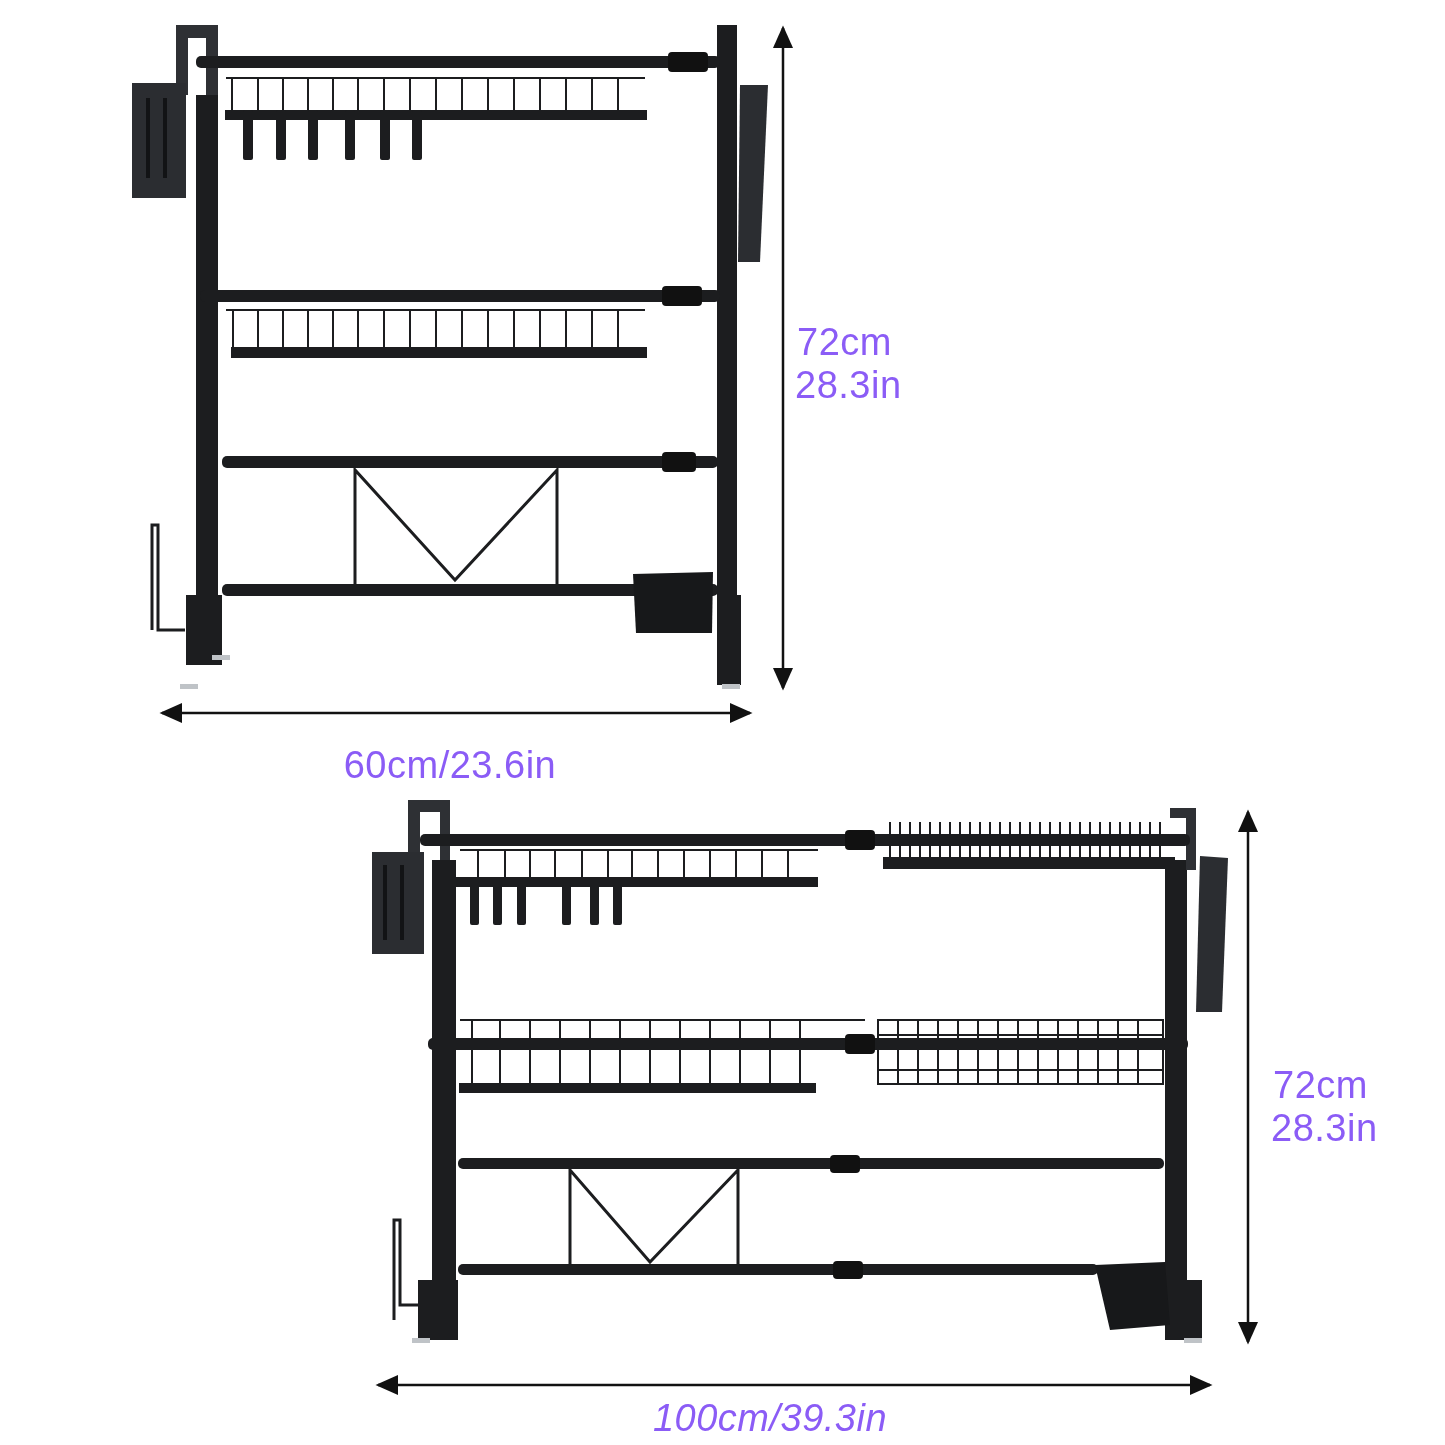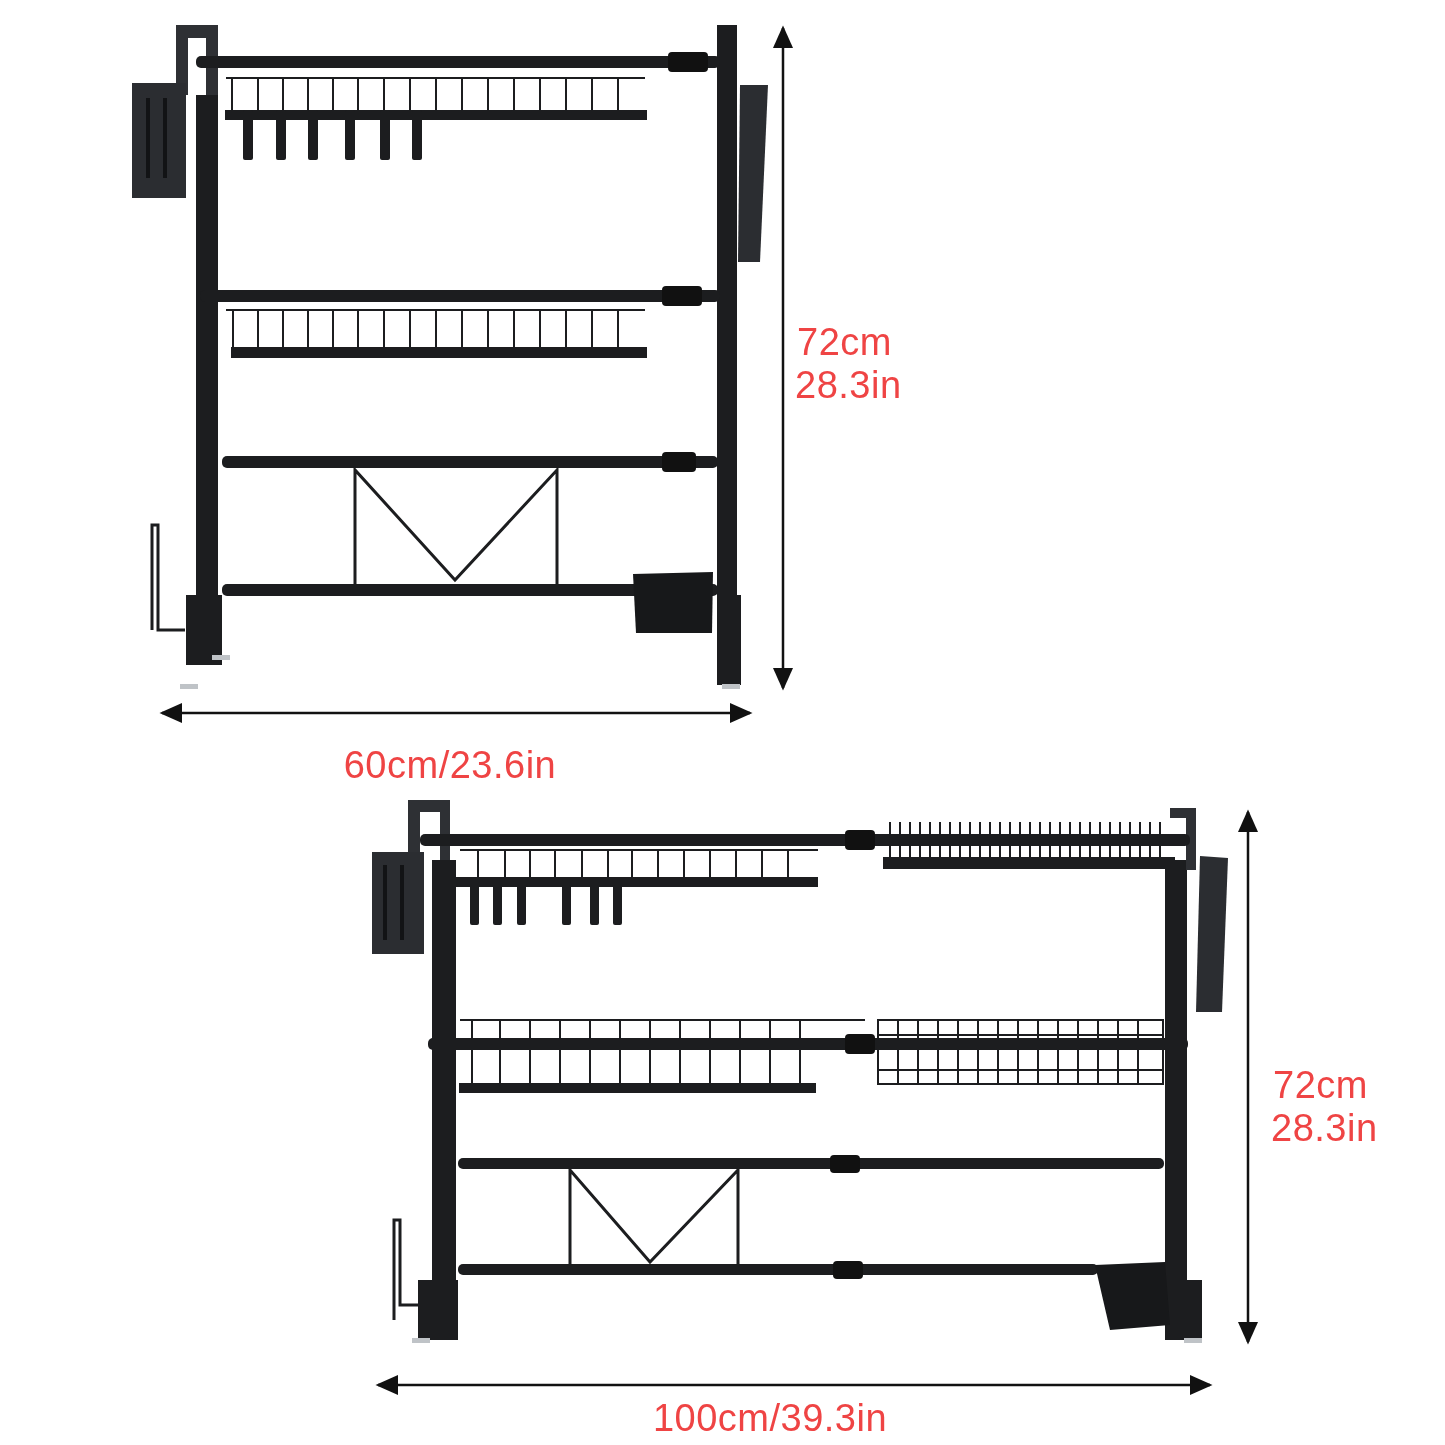--- a/index.html
+++ b/index.html
@@ -1,17 +1,17 @@
 <!DOCTYPE html>
 <html><head>
 <meta charset="utf-8">
 <style>
   html,body{margin:0;padding:0;background:#ffffff;}
   body{width:1445px;height:1445px;position:relative;overflow:hidden;font-family:"Liberation Sans",sans-serif;}
-  .label{position:absolute;color:#ef4444;font-family:"Liberation Sans",sans-serif;font-size:38px;line-height:40px;letter-spacing:0.5px;}
+  .label{position:absolute;color:#8b5cf6;font-family:"Liberation Sans",sans-serif;font-size:38px;line-height:40px;letter-spacing:0.5px;}
   .label-center{text-align:center;}
   svg{position:absolute;left:0;top:0;}
 </style>
 </head>
 <body>
 
 <svg width="1445" height="1445" viewBox="0 0 1445 1445">
   <defs>
     <marker id="arr" markerWidth="10" markerHeight="10" refX="8" refY="5" orient="auto-start-reverse" markerUnits="strokeWidth">
       <path d="M0,1 L9,5 L0,9 z" fill="#111"></path>
@@ -236,13 +236,13 @@
     <line x1="378" y1="1385" x2="1210" y2="1385" stroke="#111" stroke-width="2.5" marker-start="url(#arr)" marker-end="url(#arr)"></line>
   </g>
 </svg>
 
 <div class="label" style="left:797px;top:322px;">72cm</div>
 <div class="label" style="left:795px;top:365px;">28.3in</div>
 <div class="label label-center" style="left:250px;top:729px;width:400px;margin-top:16px;">60cm/23.6in</div>
 
 <div class="label" style="left:1273px;top:1065px;">72cm</div>
 <div class="label" style="left:1271px;top:1108px;">28.3in</div>
-<div class="label label-center" style="left:560px;top:1398px;width:420px;">100cm/39.3in</div>
+<div class="label label-center" style="left:560px;top:1398px;width:420px;font-style:italic;">100cm/39.3in</div>
 
 </body></html>

